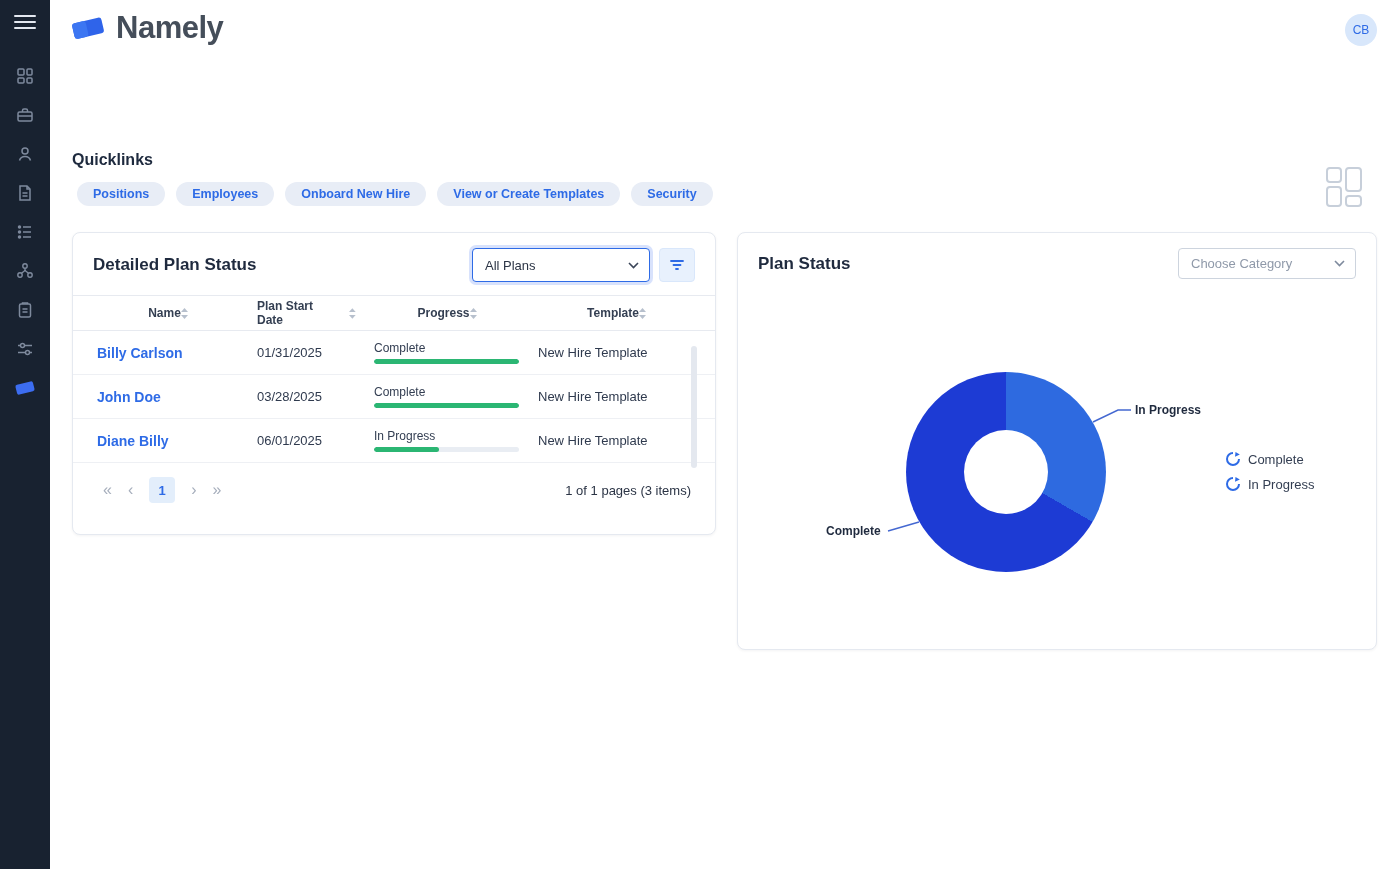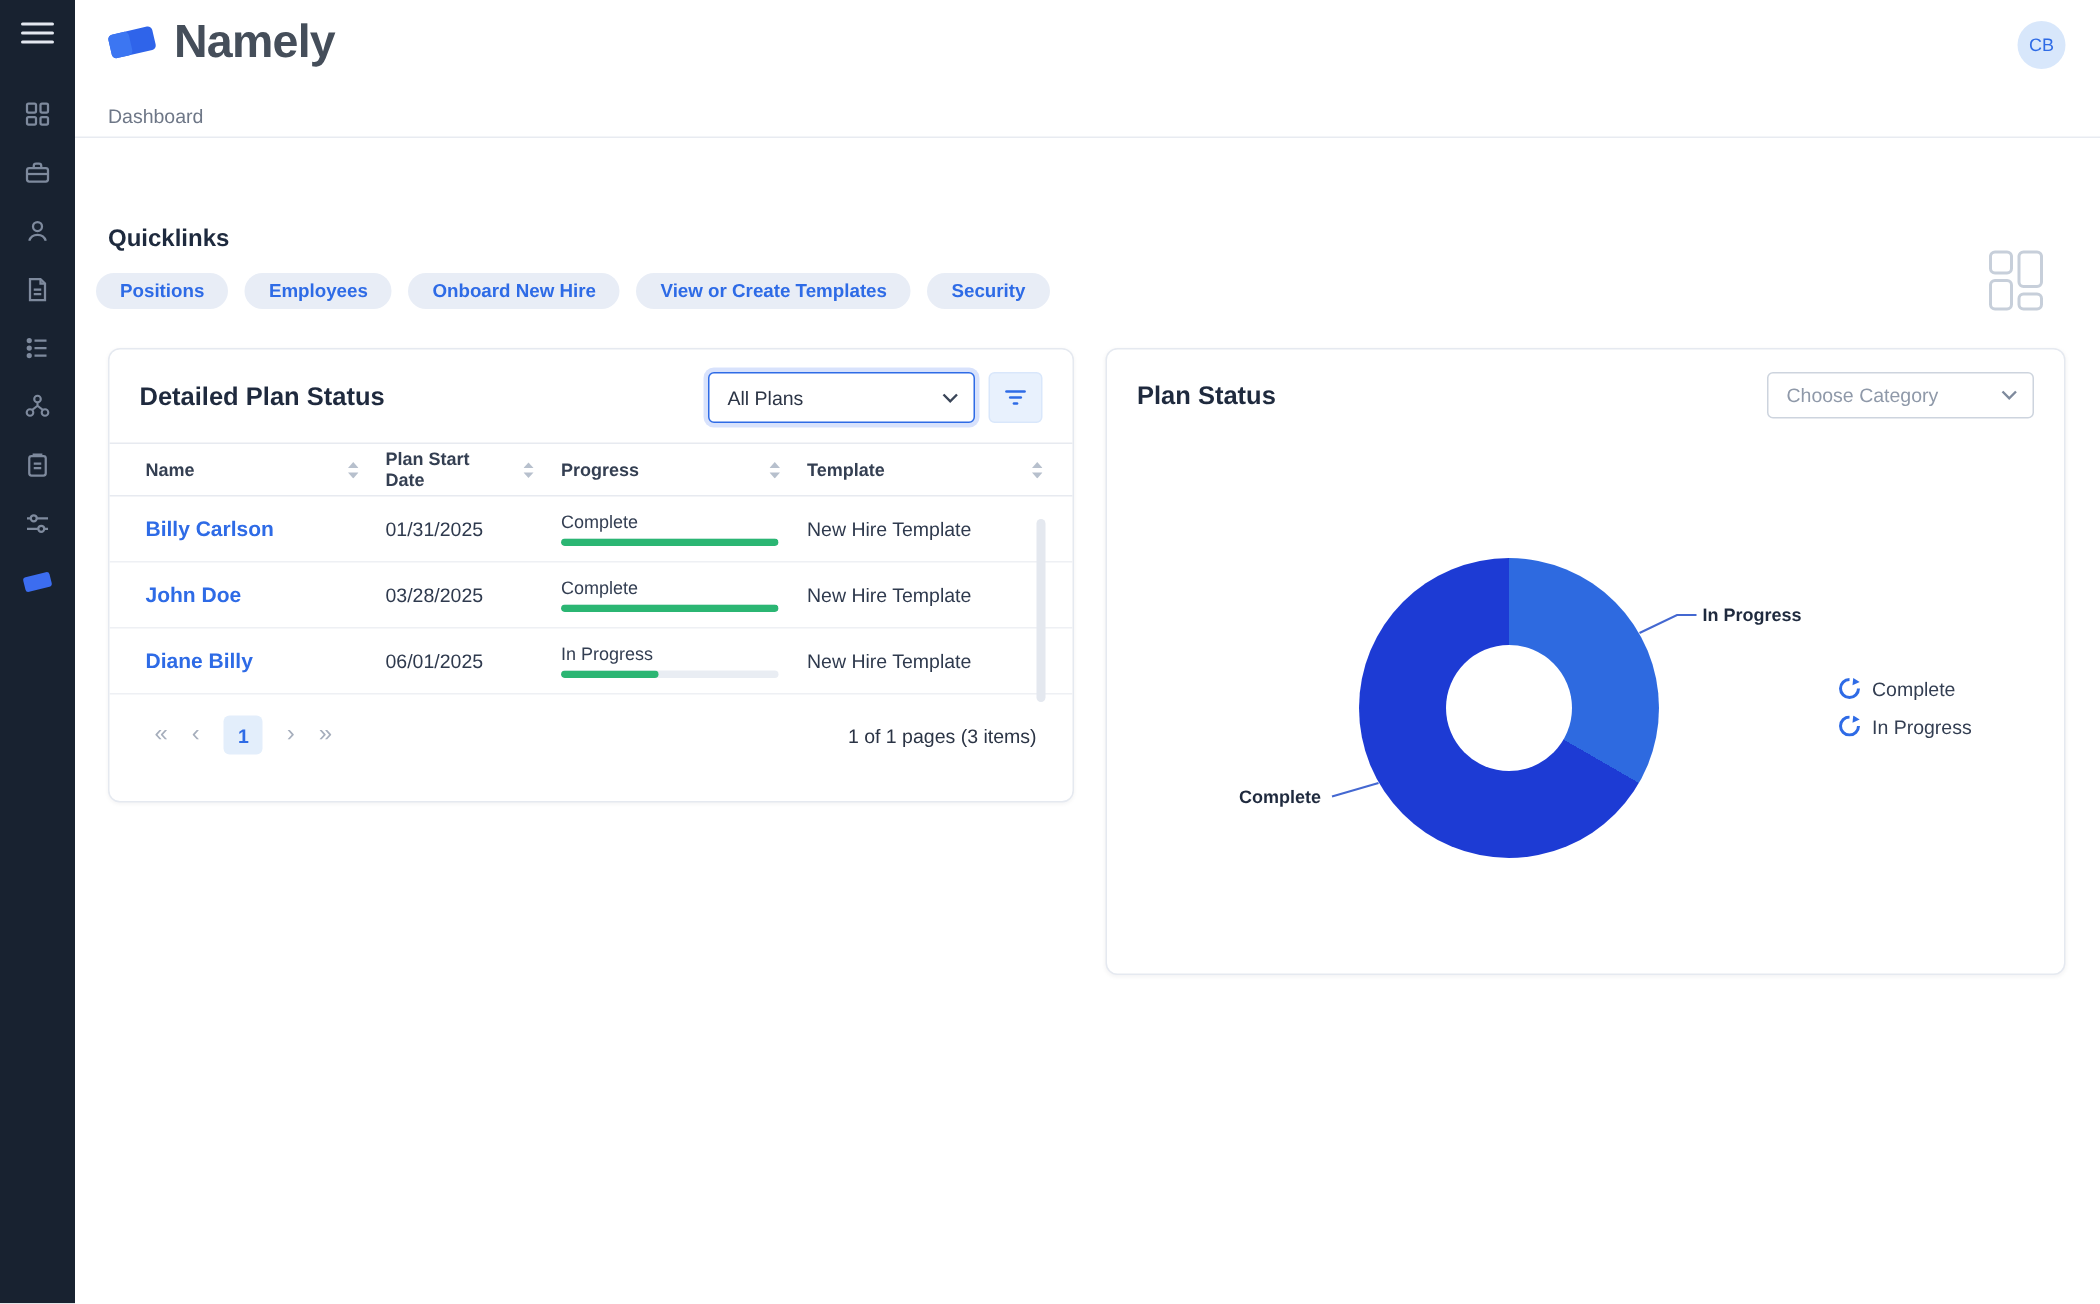--- a/index.html
+++ b/index.html
@@ -15,41 +15,41 @@
   
   .brand { position:absolute; left:70px; top:10px; display:flex; align-items:center; gap:8px; }
   .brand-text { font-size:31px; font-weight:700; color:#454e5a; letter-spacing:-0.5px; }
   .avatar { position:absolute; left:1345px; top:14px; width:32px; height:32px; border-radius:50%; background:#d8e7fb; color:#2e6be6; font-size:12px; font-weight:400; display:flex; align-items:center; justify-content:center; cursor:pointer; }
 
   .breadcrumb-row { position:absolute; left:50px; top:66px; width:1350px; height:26px; border-bottom:1px solid #e8ebf1; }
   .breadcrumb { position:absolute; left:22px; top:4px; font-size:13px; color:#6e7787; cursor:pointer; }
 
   .page-title { position:absolute; left:72px; top:104px; font-size:22px; font-weight:400; color:#929cab; }
   .quicklinks-heading { position:absolute; left:72px; top:151px; font-size:16px; font-weight:700; color:#1e2a3e; }
-  .pills { position:absolute; left:64px; top:182px; display:flex; gap:11px; }
+  .pills { position:absolute; left:77px; top:182px; display:flex; gap:11px; }
   .pill { background:#e8edf6; color:#2e6be6; font-size:12.5px; font-weight:700; padding:5px 16px; border-radius:12px; cursor:pointer; white-space:nowrap; }
   .widget-btn { position:absolute; left:1322px; top:165px; width:44px; height:44px; display:flex; align-items:center; justify-content:center; cursor:pointer; }
 
   
   .card { position:absolute; background:#fff; border:1px solid #e5e9f0; border-radius:8px; box-shadow:0 1px 3px rgba(16,24,40,.05); }
   .card-left { left:72px; top:232px; width:644px; height:303px; }
   .card-right { left:737px; top:232px; width:640px; height:418px; }
   .card-head { display:flex; justify-content:space-between; align-items:center; padding:15px 20px 13px 20px; }
   .card-title { font-size:17px; font-weight:700; color:#1f2a3e; }
   .head-controls { display:flex; gap:9px; align-items:center; }
 
   .select { height:34px; border:1px solid #cdd4de; border-radius:4px; background:#fff; display:flex; align-items:center; justify-content:space-between; padding:0 10px 0 12px; font-size:13px; color:#2b3445; cursor:pointer; }
   .select-plans { width:178px; border:1.5px solid #2e6be6; box-shadow:0 0 0 3px rgba(60,109,240,.20); }
   .select-sm { height:31px; width:178px; }
   .placeholder { color:#8f99a9; }
   .filter-btn { width:36px; height:34px; border-radius:4px; background:#e8f1fd; border:1px solid #d9e7fb; display:flex; align-items:center; justify-content:center; cursor:pointer; }
 
   
   .table-header { display:flex; height:36px; align-items:center; border-top:1px solid #e7eaf0; border-bottom:1px solid #e7eaf0; padding-left:24px; }
-  .th { display:flex; align-items:center; justify-content:space-between; font-size:12px; font-weight:700; color:#343f52; padding-right:18px; cursor:pointer; }
+  .th { display:flex; align-items:center; justify-content:center; font-size:12px; font-weight:700; color:#343f52; padding-right:18px; cursor:pointer; }
   .col-name { width:160px; } .col-date { width:117px;gap:11px; } .col-progress { width:164px; } .col-template { width:175px; }
   .t-row { display:flex; height:44px; align-items:center; border-bottom:1px solid #eef0f4; padding-left:24px; }
   .cell { font-size:13px; color:#2f3a4e; }
   .name-link { font-size:14px; font-weight:700; color:#2e6be6; cursor:pointer; }
   .progress-wrap { display:flex; flex-direction:column; gap:4px; }
   .progress-label { font-size:12px; color:#333e52; }
   .bar-track { width:145px; height:5px; border-radius:3px; background:#e9edf3; overflow:hidden; }
   .bar-fill { height:100%; background:#2bb673; border-radius:3px; }
   .table-scrollbar { position:absolute; right:18px; top:113px; width:6px; height:122px; background:#e4e8ef; border-radius:3px; cursor:pointer; }
 
@@ -156,23 +156,20 @@
     <svg width="38" height="32" viewBox="0 0 38 32">
         <g transform="rotate(-13 19 16)">
           <rect x="3" y="8" width="30" height="16" rx="3" fill="#2f64ea"></rect>
           <rect x="3" y="8" width="14" height="16" rx="3" fill="#3c76f2"></rect>
         </g>
       </svg>
     <span class="brand-text">Namely</span>
   </div>
   <div class="avatar">CB</div>
 
-  <div class="breadcrumb-row">
-    <span class="breadcrumb">Dashboard</span>
-  </div>
 
   <div class="quicklinks-heading">Quicklinks</div>
 
   <div class="pills">
     <span class="pill">Positions</span>
     <span class="pill">Employees</span>
     <span class="pill">Onboard New Hire</span>
     <span class="pill">View or Create Templates</span>
     <span class="pill">Security</span>
   </div>

